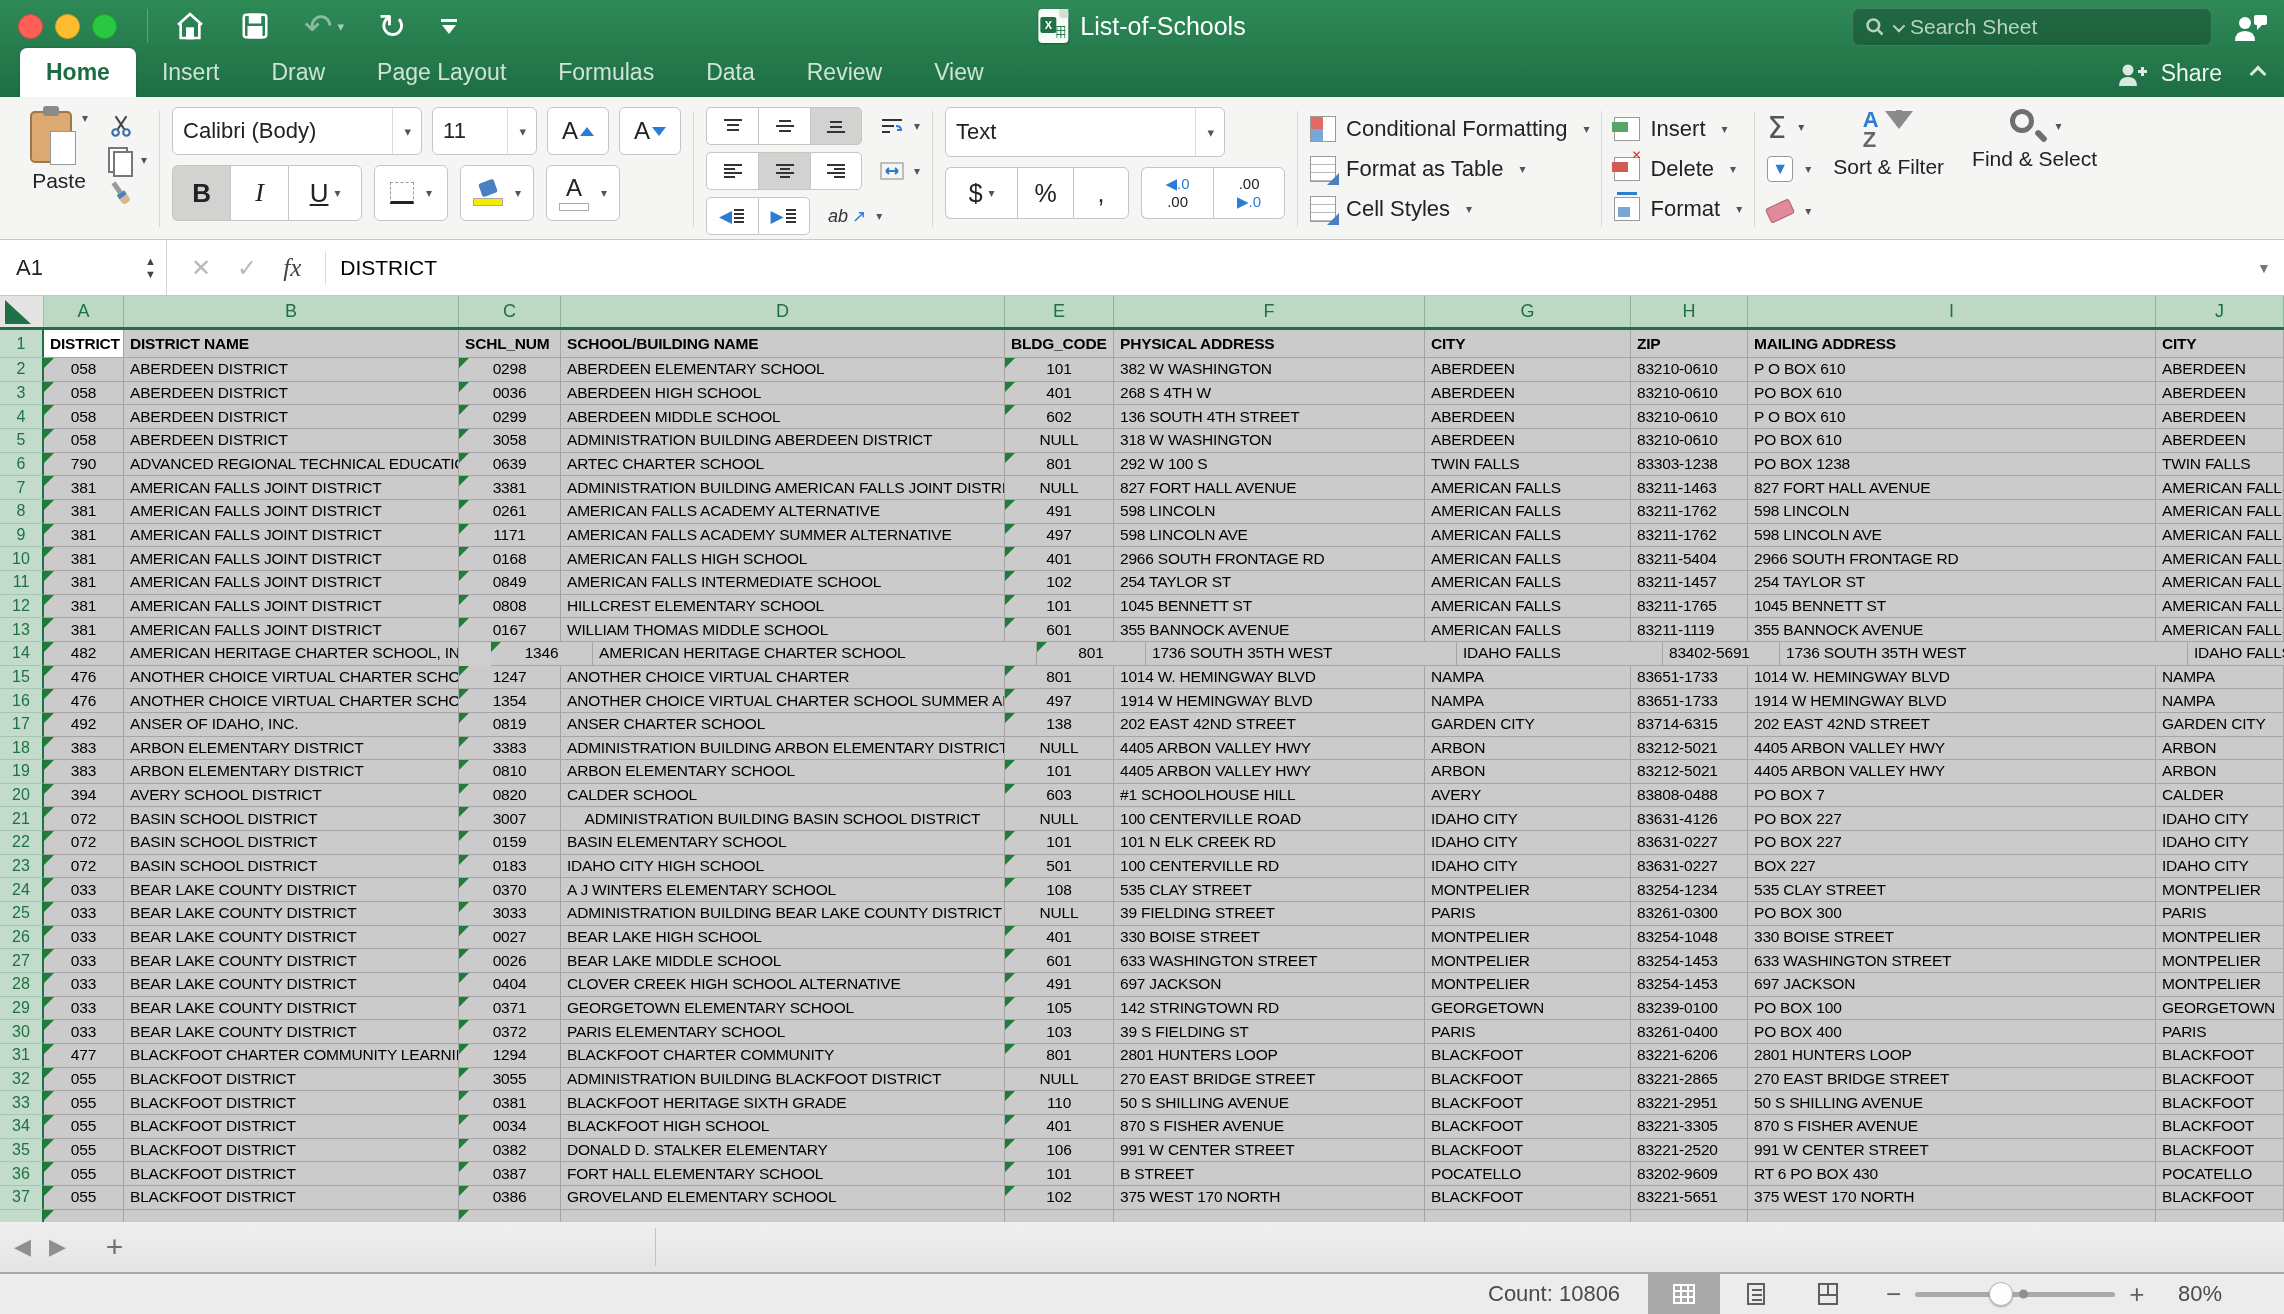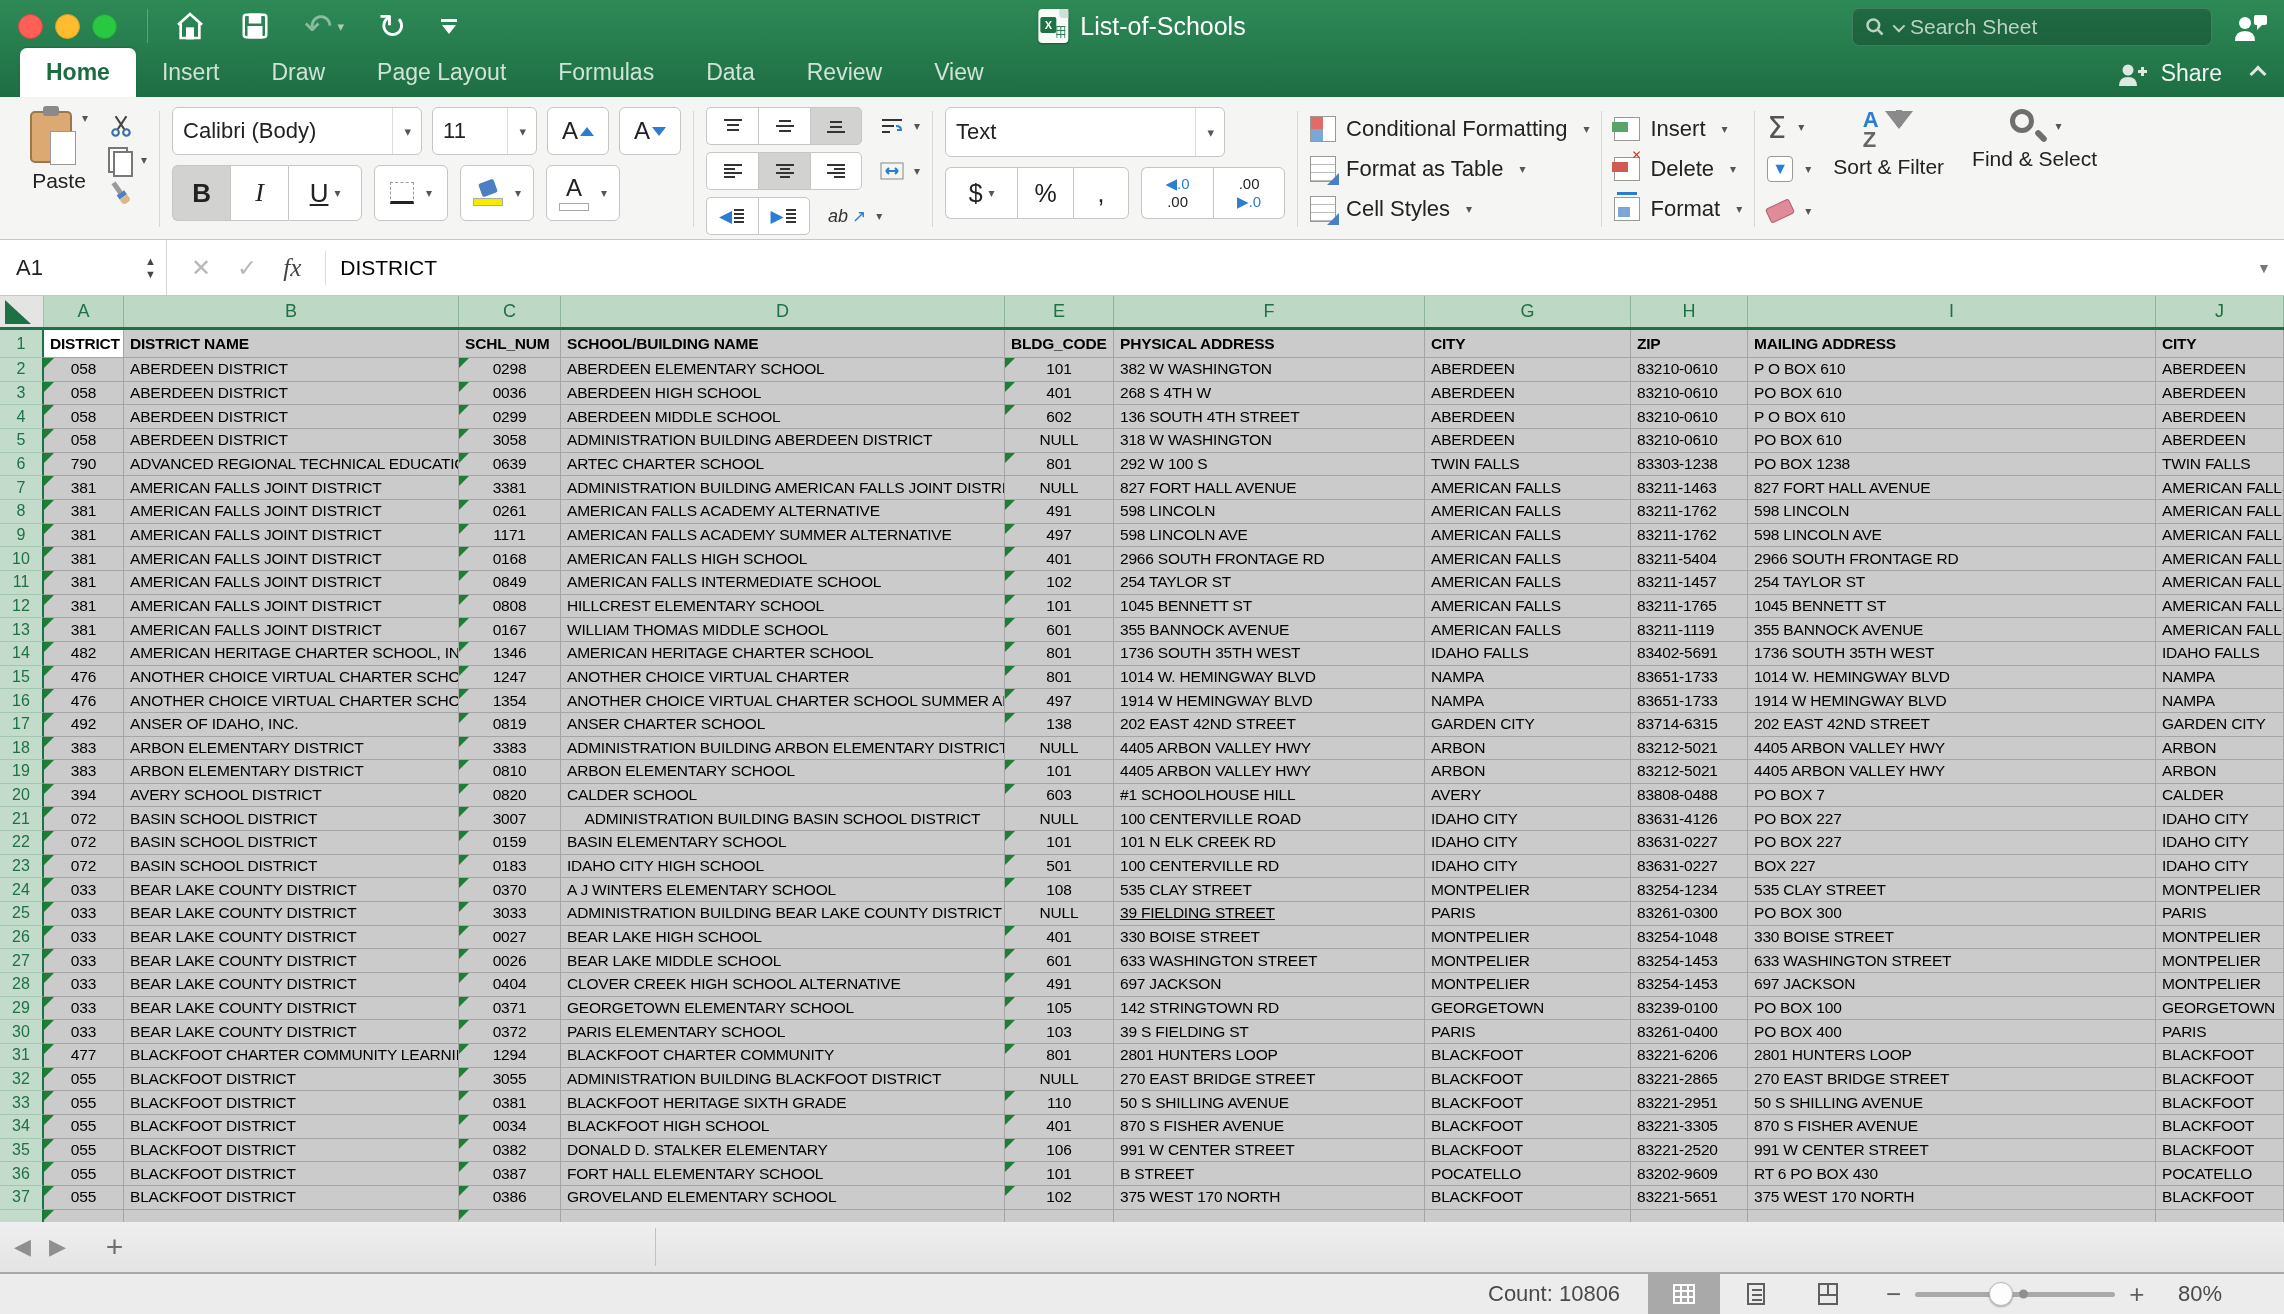--- a/index.html
+++ b/index.html
@@ -1062,21 +1062,21 @@
         </div>
         <div class="srow">
           <div class="rnum">14</div>
           <div class="cell ctr" style="width: 80px;">
             <span class="flag"></span>
             <span>482</span>
           </div>
           <div class="cell" style="width: 335px;">
             <span>AMERICAN HERITAGE CHARTER SCHOOL, INC</span>
           </div>
-          <div class="cell ctr" style="width: 102px;">
+          <div class="cell ctr" style="width: 102px; margin-left: 32px;">
             <span class="flag"></span>
             <span>1346</span>
           </div>
           <div class="cell" style="width: 444px;">
             <span>AMERICAN HERITAGE CHARTER SCHOOL</span>
           </div>
           <div class="cell ctr" style="width: 109px;">
             <span class="flag"></span>
             <span>801</span>
           </div>
@@ -1466,21 +1466,21 @@
           <div class="cell ctr" style="width: 102px;">
             <span class="flag"></span>
             <span>3033</span>
           </div>
           <div class="cell" style="width: 444px;">
             <span>ADMINISTRATION BUILDING BEAR LAKE COUNTY DISTRICT</span>
           </div>
           <div class="cell ctr" style="width: 109px;">
             <span>NULL</span>
           </div>
-          <div class="cell" style="width: 311px; text-decoration: underline;">
+          <div class="cell" style="width: 311px;">
             <span>39 FIELDING STREET</span>
           </div>
           <div class="cell" style="width: 206px;">
             <span>PARIS</span>
           </div>
           <div class="cell" style="width: 117px;">
             <span>83261-0300</span>
           </div>
           <div class="cell" style="width: 408px;">
             <span>PO BOX 300</span>

